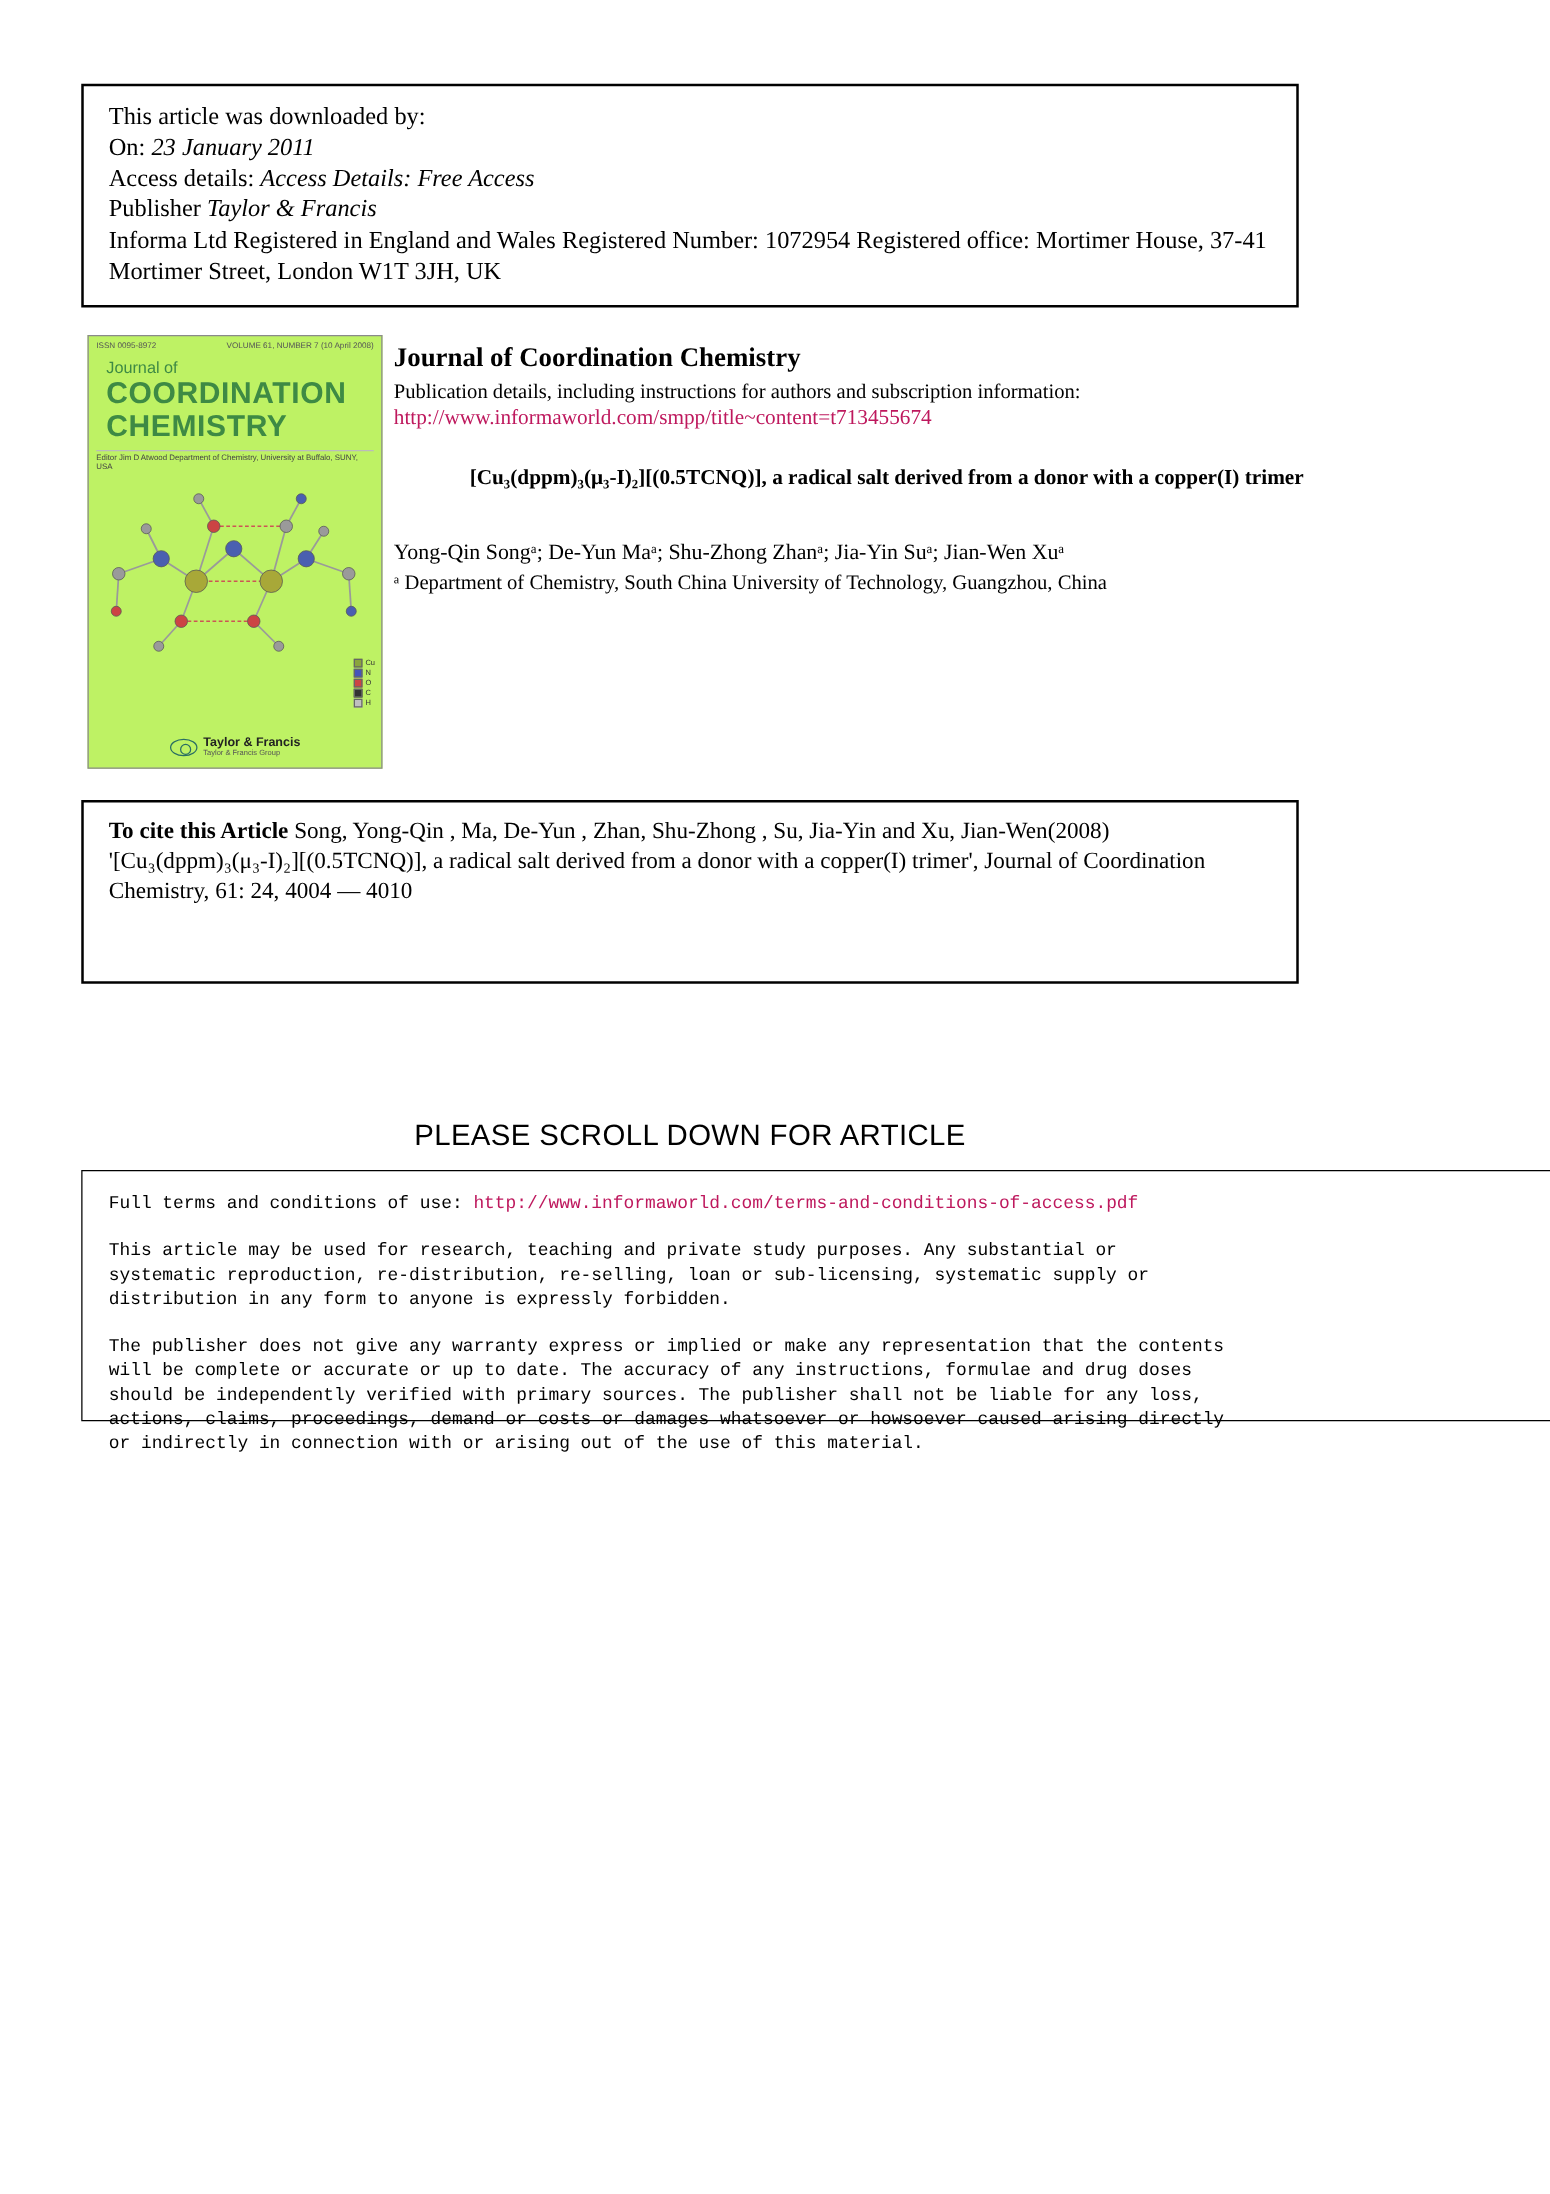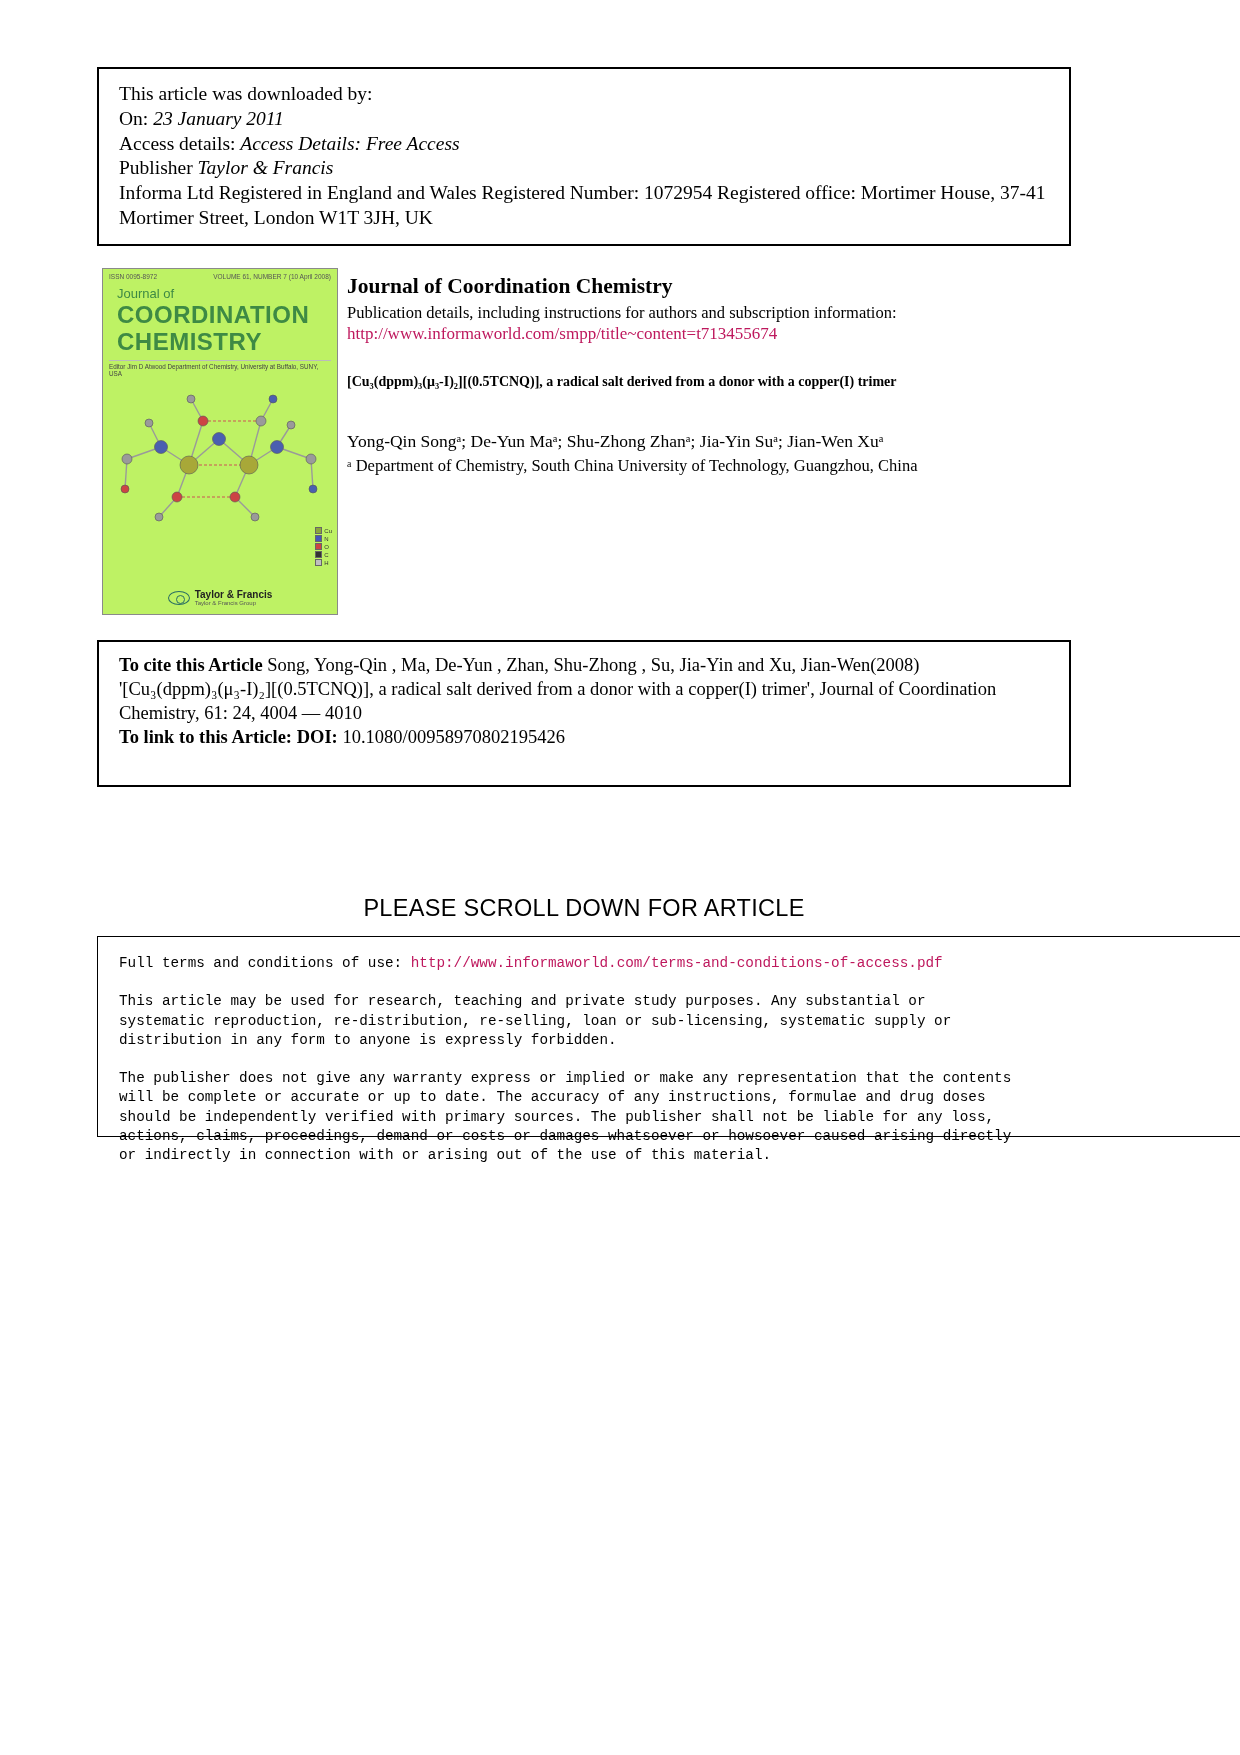--- a/index.html
+++ b/index.html
@@ -1,21 +1,21 @@
 <!DOCTYPE html>
 <html><head>
 <meta charset="utf-8">
 <style>
   * { margin:0; padding:0; box-sizing:border-box; }
   html,body { background:#ffffff; }
   body {
     width:1240px; height:1755px; position:relative;
     font-family:"Liberation Serif", serif; color:#000;
   }
-  .abs { position:absolute;margin-left:32px; }
+  .abs { position:absolute; }
 
   
   #download-box {
     left:65px; top:67px; width:974px; height:179px;
     border:2px solid #000; padding:13px 20px;
     font-size:19.5px; line-height:24.8px;
   }
   .italic { font-style:italic; }
 
   
@@ -71,21 +71,21 @@
   #cover-logo-subtext { font-size:6px; color:#555; font-family:"Liberation Sans", sans-serif; }
 
   
   #journal-title { left:315px; top:274px; font-size:21.5px; font-weight:bold; }
   #pub-details { left:315px; top:303px; font-size:16.5px; width:640px; }
   #journal-link { left:315px; top:324px; font-size:17px; }
   .link { color:#be185d; text-decoration:none; cursor:pointer; }
 
   #article-title {
     left:315px; top:368px; width:728px;
-    font-size:14px; font-weight:bold; line-height:28px;
+    font-size:17px; font-weight:bold; line-height:28px;text-align:right;
   }
   #authors { left:315px; top:431px; font-size:17.5px; }
   #affiliation { left:315px; top:456px; font-size:16.5px; }
 
   
   #cite-box {
     left:65px; top:640px; width:974px; height:147px;
     border:2px solid #000; padding:11px 20px;
     font-size:18.5px; line-height:24px;
   }
@@ -219,23 +219,20 @@
 <a class="abs link" id="journal-link">http://www.informaworld.com/smpp/title~content=t713455674</a>
 
 <div class="abs" id="article-title">[Cu₃(dppm)₃(μ₃-I)₂][(0.5TCNQ)], a radical salt derived from a donor with a copper(I) trimer</div>
 <div class="abs" id="authors">Yong-Qin Songᵃ; De-Yun Maᵃ; Shu-Zhong Zhanᵃ; Jia-Yin Suᵃ; Jian-Wen Xuᵃ</div>
 <div class="abs" id="affiliation">ᵃ Department of Chemistry, South China University of Technology, Guangzhou, China</div>
 
 <div class="abs" id="cite-box">
   <div>
     <span class="bold">To cite this Article </span><span>Song, Yong-Qin , Ma, De-Yun , Zhan, Shu-Zhong , Su, Jia-Yin and Xu, Jian-Wen(2008) '[Cu₃(dppm)₃(μ₃-I)₂][(0.5TCNQ)], a radical salt derived from a donor with a copper(I) trimer', Journal of Coordination Chemistry, 61: 24, 4004 — 4010</span>
   </div>
-  <div>
-    <span class="bold">To link to this Article: DOI: </span><span>10.1080/00958970802195426</span>
-  </div>
 </div>
 
 <div class="abs" id="scroll-notice">PLEASE SCROLL DOWN FOR ARTICLE</div>
 
 <div class="abs" id="terms-box">
   <div>
     <span>Full terms and conditions of use: </span><a class="link">http://www.informaworld.com/terms-and-conditions-of-access.pdf</a>
   </div>
   <div class="para">This article may be used for research, teaching and private study purposes. Any substantial or
 systematic reproduction, re-distribution, re-selling, loan or sub-licensing, systematic supply or

